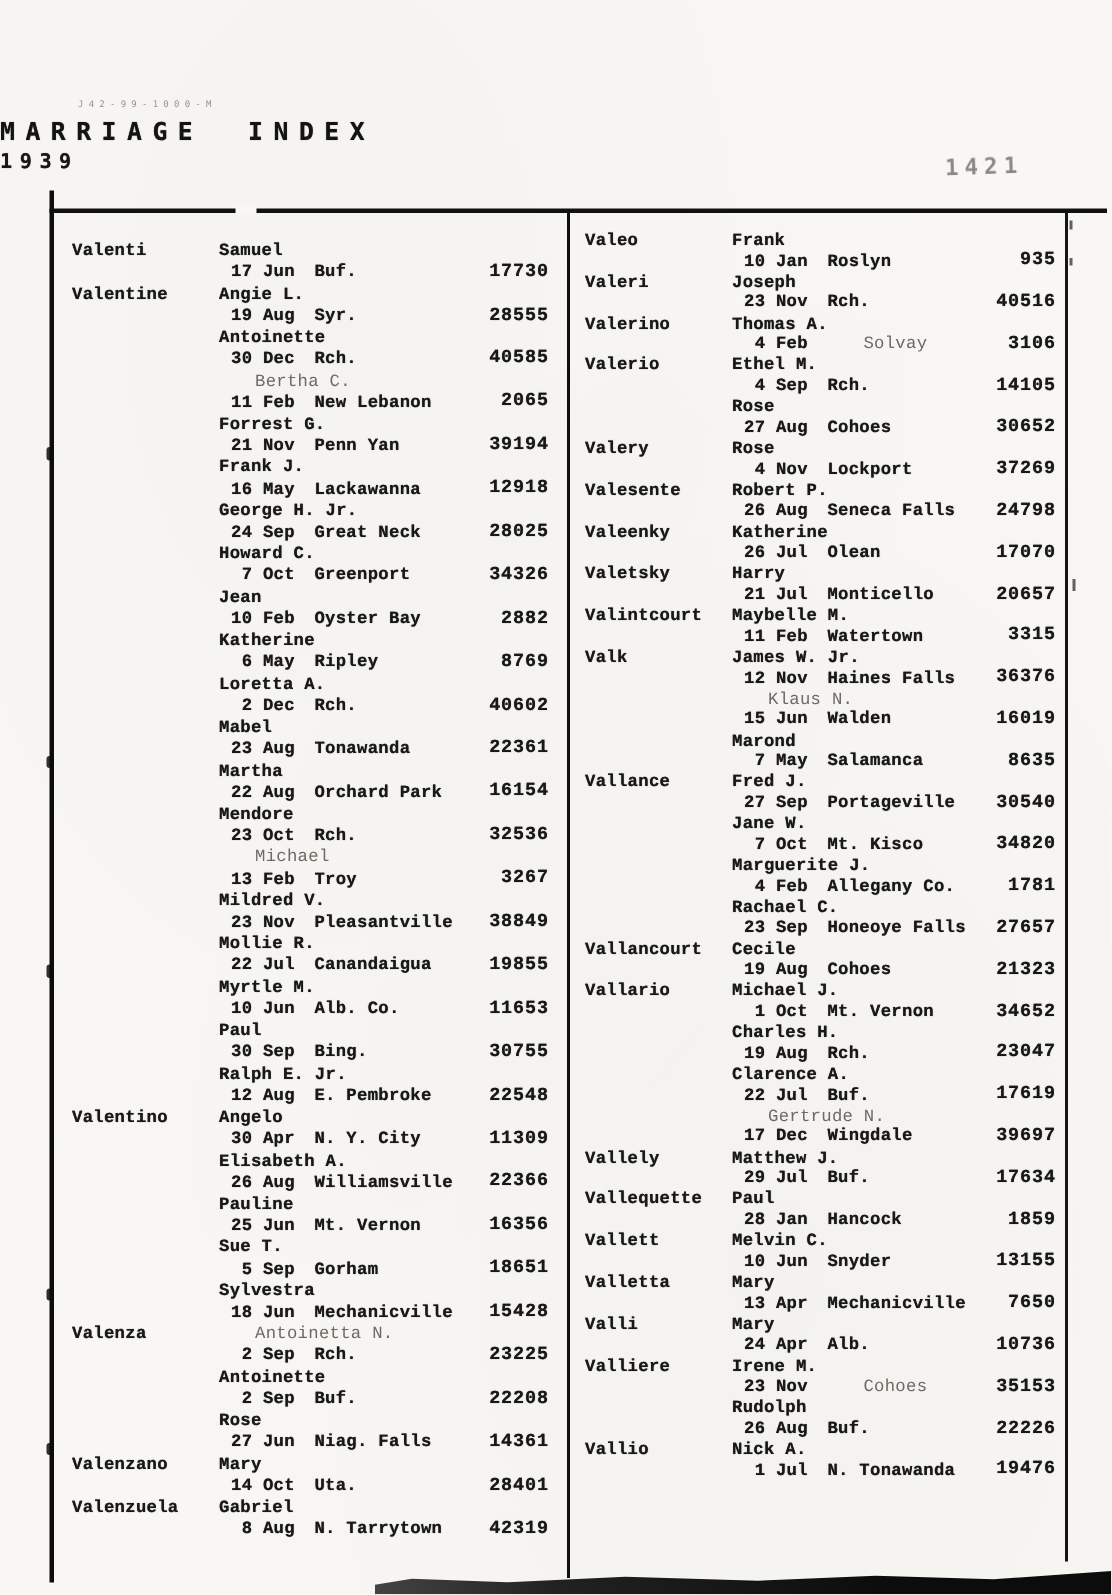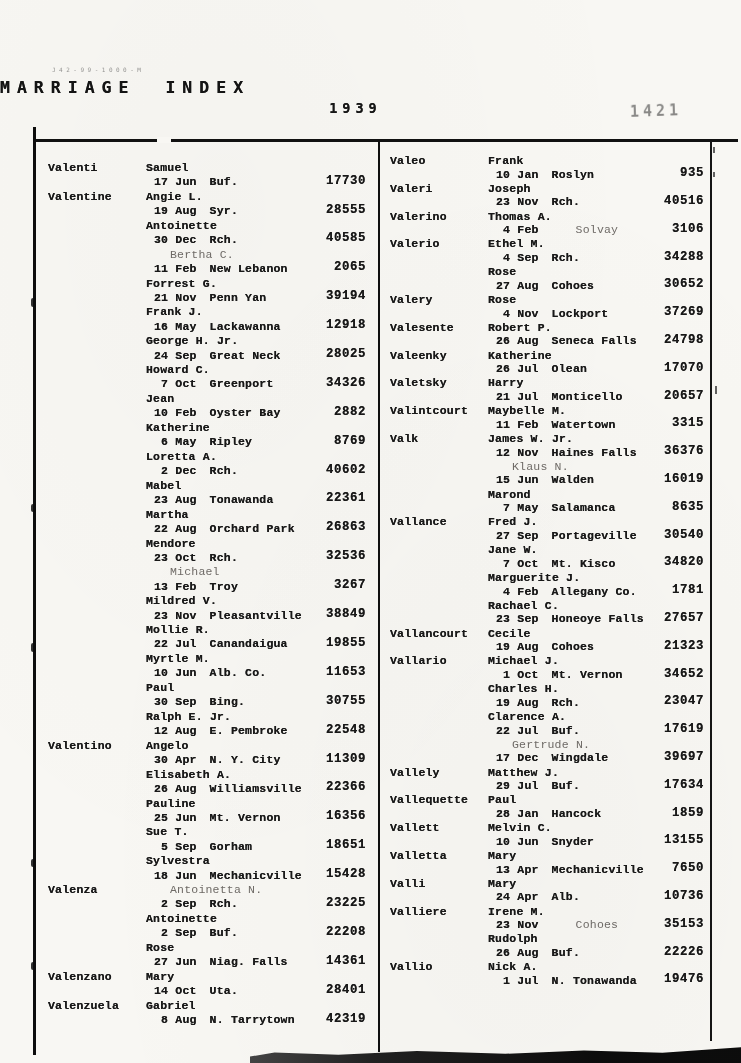--- a/index.html
+++ b/index.html
@@ -21,21 +21,21 @@
     font-size:6px;letter-spacing:3.5px;color:#444;opacity:.55;
     white-space:pre;
   }
   .title{
     position:absolute;left:0;right:30px;top:78px;
     font-size:16.5px;font-weight:700;color:#141414;
     letter-spacing:7px;word-spacing:13px;
     text-shadow:0 0 .6px rgba(0,0,0,.75);
   }
   .year{
-    position:absolute;left:0;right:30px;top:100px;text-align:center;
+    position:absolute;left:0;right:30px;top:100px;
     font-size:13.5px;font-weight:700;color:#161616;
     letter-spacing:5px;
     text-shadow:0 0 .6px rgba(0,0,0,.7);
   }
   .stamp{
     position:absolute;left:630px;top:102px;
     font-size:15px;font-weight:700;color:#1c1c1c;opacity:.5;
     letter-spacing:4px;transform:rotate(-2deg);
     filter:blur(.4px);
   }
@@ -164,21 +164,21 @@
     <div class="entry">
     <span class="surname"></span>
     <span class="given">Mabel</span>
     <span class="dateline"><span class="date">23 Aug</span><span class="place">Tonawanda</span></span>
     <span class="cert">22361</span>
   </div>
     <div class="entry">
     <span class="surname"></span>
     <span class="given">Martha</span>
     <span class="dateline"><span class="date">22 Aug</span><span class="place">Orchard Park</span></span>
-    <span class="cert">26863</span>
+    <span class="cert">16154</span>
   </div>
     <div class="entry">
     <span class="surname"></span>
     <span class="given">Mendore</span>
     <span class="dateline"><span class="date">23 Oct</span><span class="place">Rch.</span></span>
     <span class="cert">32536</span>
   </div>
     <div class="entry">
     <span class="surname"></span>
     <span class="given faint">Michael</span>
@@ -292,21 +292,21 @@
     <div class="entry">
     <span class="surname">Valerino</span>
     <span class="given">Thomas A.</span>
     <span class="dateline"><span class="date"> 4 Feb</span><span class="place faint">Solvay</span></span>
     <span class="cert">3106</span>
   </div>
     <div class="entry">
     <span class="surname">Valerio</span>
     <span class="given">Ethel M.</span>
     <span class="dateline"><span class="date"> 4 Sep</span><span class="place">Rch.</span></span>
-    <span class="cert">34288</span>
+    <span class="cert">14105</span>
   </div>
     <div class="entry">
     <span class="surname"></span>
     <span class="given">Rose</span>
     <span class="dateline"><span class="date">27 Aug</span><span class="place">Cohoes</span></span>
     <span class="cert">30652</span>
   </div>
     <div class="entry">
     <span class="surname">Valery</span>
     <span class="given">Rose</span>

